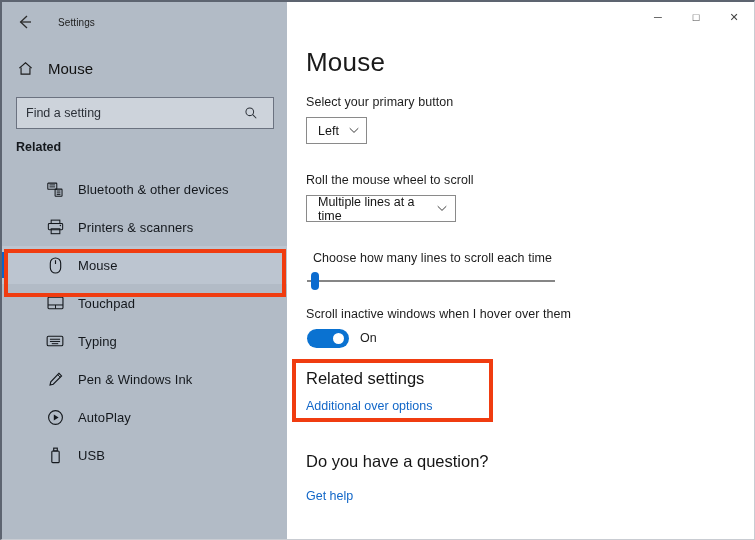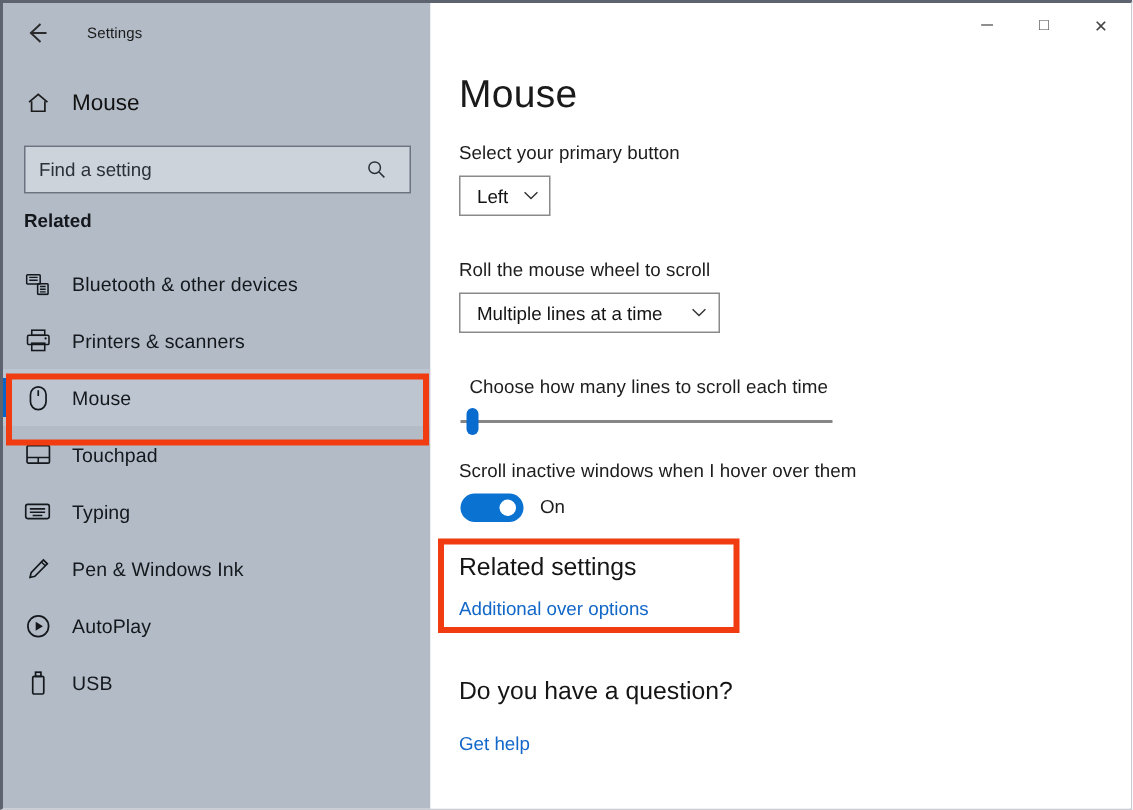--- a/index.html
+++ b/index.html
@@ -127,20 +127,21 @@
     left: 0;
     top: 168px;
     width: 285px;
   }
   .nav-item {
     position: relative;
     height: 38px;
     display: flex;
     align-items: center;
     box-sizing: border-box;
+    padding-left: 30px;
   }
   .nav-item .nav-icon {
     width: 46px;
     display: flex;
     align-items: center;
     justify-content: center;
     color: #14181d;
   }
   .nav-item .nav-label {
     font-size: 13px;
@@ -440,21 +441,21 @@
     <div class="combo" style="left:19px; top:115px; width:61px;">
       <span class="combo-text">Left</span>
       <span class="chev">
         <svg width="10" height="7" viewBox="0 0 11 7" aria-hidden="true">
           <path d="M0.8 1 L5.5 5.6 L10.2 1" fill="none" stroke="currentColor" stroke-width="1.05"></path>
         </svg>
       </span>
     </div>
 
     <div class="field-label" style="left:19px; top:171px;">Roll the mouse wheel to scroll</div>
-    <div class="combo" style="left:19px; top:193px; width:174px;">
+    <div class="combo" style="left:19px; top:193px; width:150px;">
       <span class="combo-text">Multiple lines at a time</span>
       <span class="chev">
         <svg width="10" height="7" viewBox="0 0 11 7" aria-hidden="true">
           <path d="M0.8 1 L5.5 5.6 L10.2 1" fill="none" stroke="currentColor" stroke-width="1.05"></path>
         </svg>
       </span>
     </div>
 
     <div class="field-label" style="left:26px; top:249px;">Choose how many lines to scroll each time</div>
   </div>

